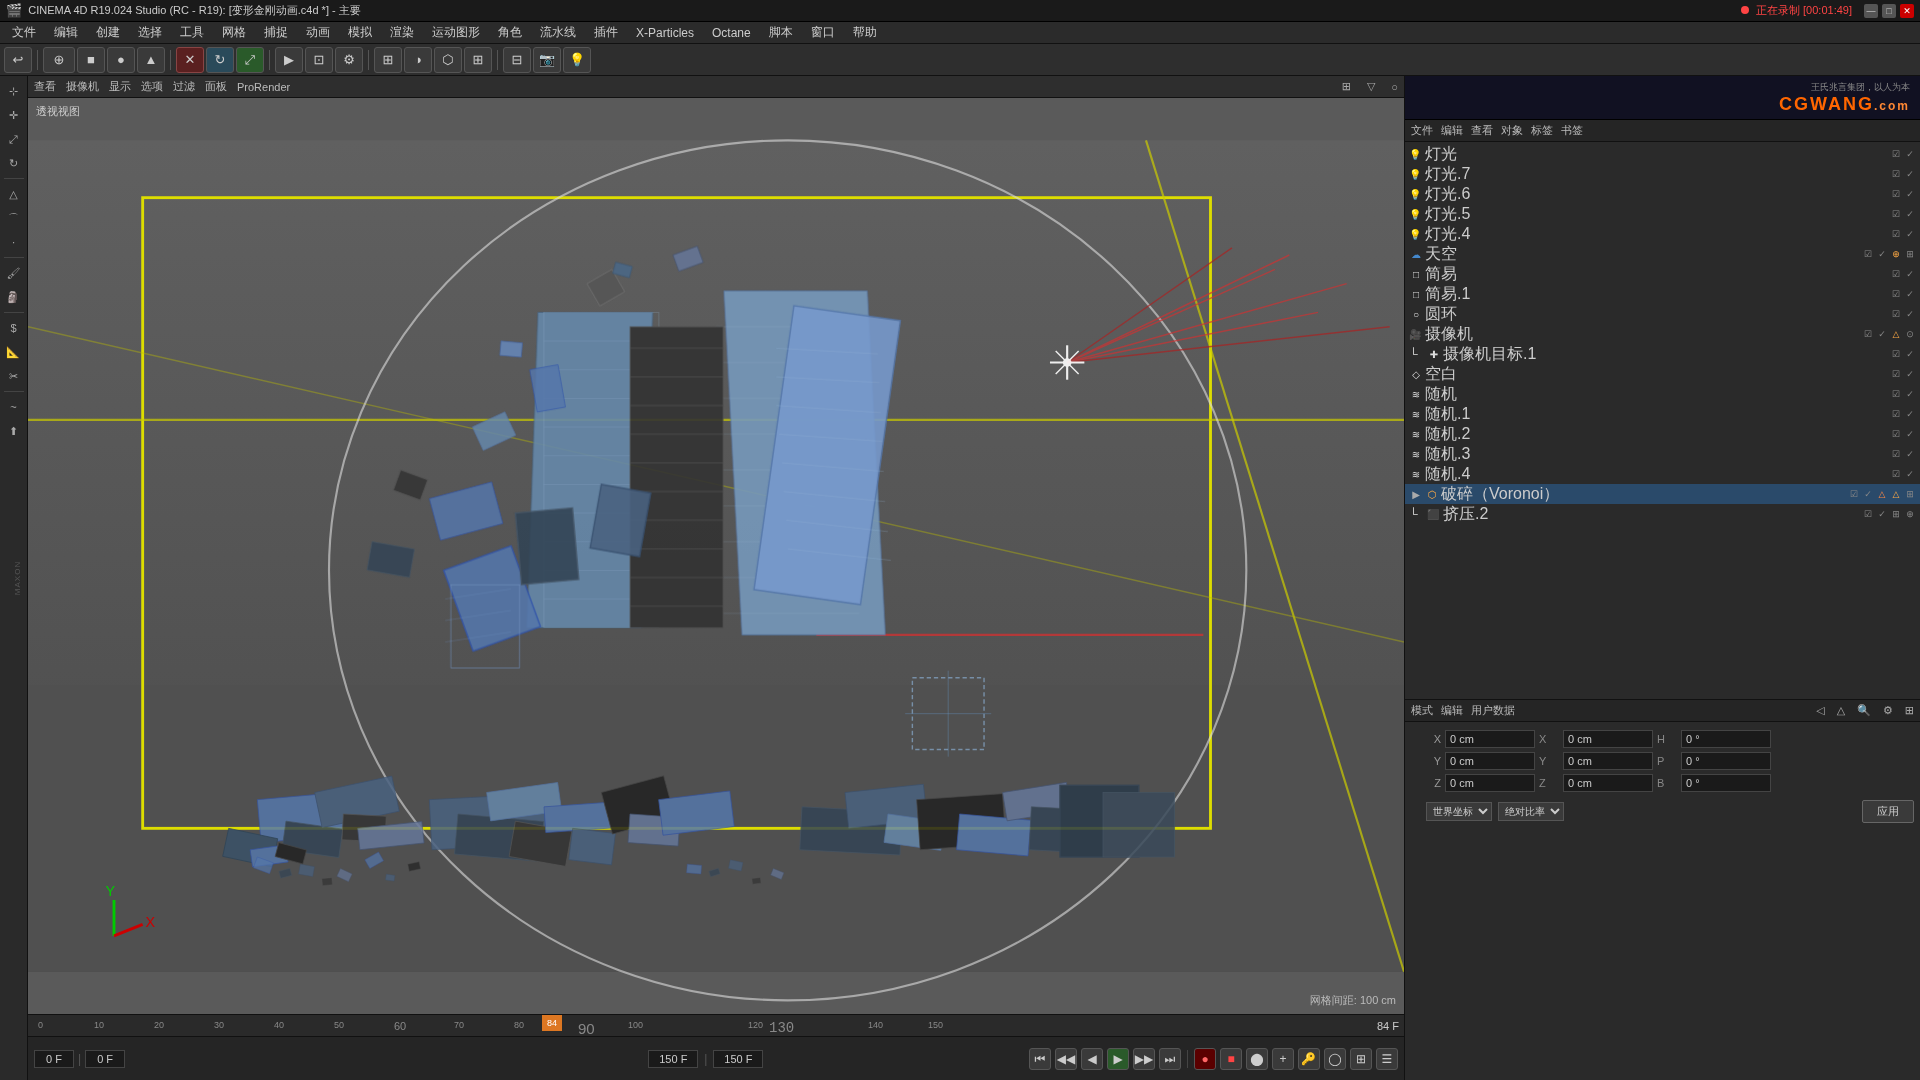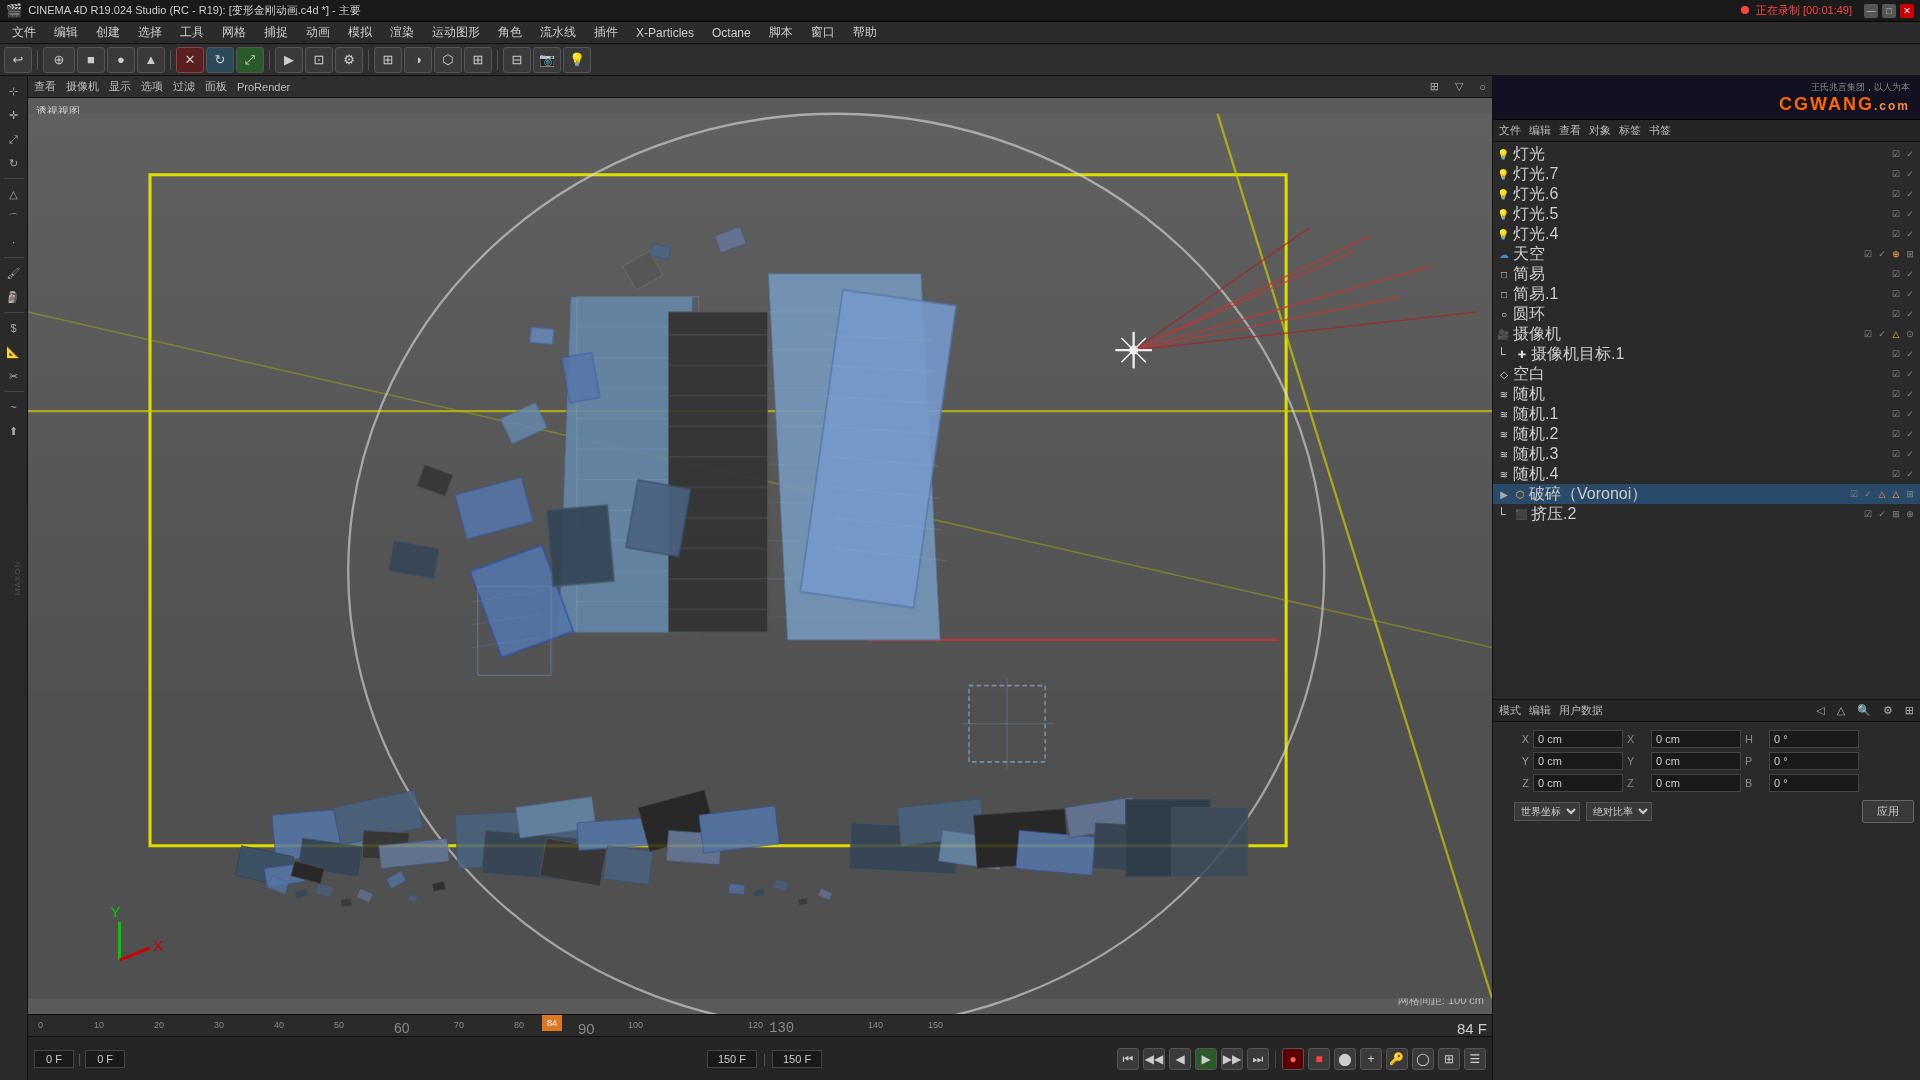--- a/index.html
+++ b/index.html
@@ -188,21 +188,21 @@
       cursor: pointer;
       color: #ccc;
       font-size: 12px;
     }
     .transport-btn.play { background: #2a5a2a; }
     .transport-btn.record { background: #5a0000; }
     .transport-separator { width: 1px; height: 18px; background: #444; margin: 0 2px; }
 
     
     #right-panel {
-      width: 428px;
+      width: 516px;
       background: #2a2a2a;
       border-left: 1px solid #111;
       display: flex;
       flex-direction: column;
     }
 
     
     #obj-manager {
       flex: 1;
       display: flex;
@@ -640,33 +640,33 @@
     <div id="tl-numbers" style="height:22px; background:#2a2a2a; border-top:1px solid #111; position:relative; overflow:hidden;">
       <div style="position:absolute; left:0; top:0; right:0; bottom:0; display:flex; align-items:center;">
 
         <div style="position:relative; width:100%; height:22px;">
           <span style="position:absolute; left:10px; top:5px; font-size:9px; color:#888;">0</span>
           <span style="position:absolute; left:66px; top:5px; font-size:9px; color:#888;">10</span>
           <span style="position:absolute; left:126px; top:5px; font-size:9px; color:#888;">20</span>
           <span style="position:absolute; left:186px; top:5px; font-size:9px; color:#888;">30</span>
           <span style="position:absolute; left:246px; top:5px; font-size:9px; color:#888;">40</span>
           <span style="position:absolute; left:306px; top:5px; font-size:9px; color:#888;">50</span>
-          <span style="position:absolute; left:366px; top:5px; font-size:14px; color:#888;">60</span>
+          <span style="position:absolute; left:366px; top:5px; font-size:11px; color:#888;">60</span>
           <span style="position:absolute; left:426px; top:5px; font-size:9px; color:#888;">70</span>
           <span style="position:absolute; left:486px; top:5px; font-size:9px; color:#888;">80</span>
 
           <div style="position:absolute; left:514px; top:0; width:20px; height:16px; background:#dd7722; display:flex; align-items:center; justify-content:center; font-size:9px; color:#fff; z-index:5;">84</div>
           <span style="position:absolute; left:550px; top:5px; font-size:15px; color:#888;">90</span>
           <span style="position:absolute; left:600px; top:5px; font-size:9px; color:#888;">100</span>
           <span style="position:absolute; left:660px; top:5px; font-size:9px; color:#888;margin-top:24px;">110</span>
           <span style="position:absolute; left:720px; top:5px; font-size:9px; color:#888;">120</span>
           <span style="position:absolute; left:741px; top:5px; font-size:14px; color:#888;font-family:Liberation Mono, monospace;">130</span>
           <span style="position:absolute; left:840px; top:5px; font-size:9px; color:#888;">140</span>
           <span style="position:absolute; left:900px; top:5px; font-size:9px; color:#888;">150</span>
-          <span style="position:absolute; right:5px; top:5px; font-size:15px; color:#ccc;">84 F</span>
+          <span style="position:absolute; right:5px; top:5px; font-size:11px; color:#ccc;">84 F</span>
         </div>
       </div>
     </div>
 
     <div id="transport-bar">
       <input class="transport-field" value="0 F" style="width: 40px;">
       <span style="color:#555;">|</span>
       <input class="transport-field" value="0 F" style="width: 40px;">
       <span style="flex:1;"></span>
       <input class="transport-field" value="150 F" style="width: 50px;">

